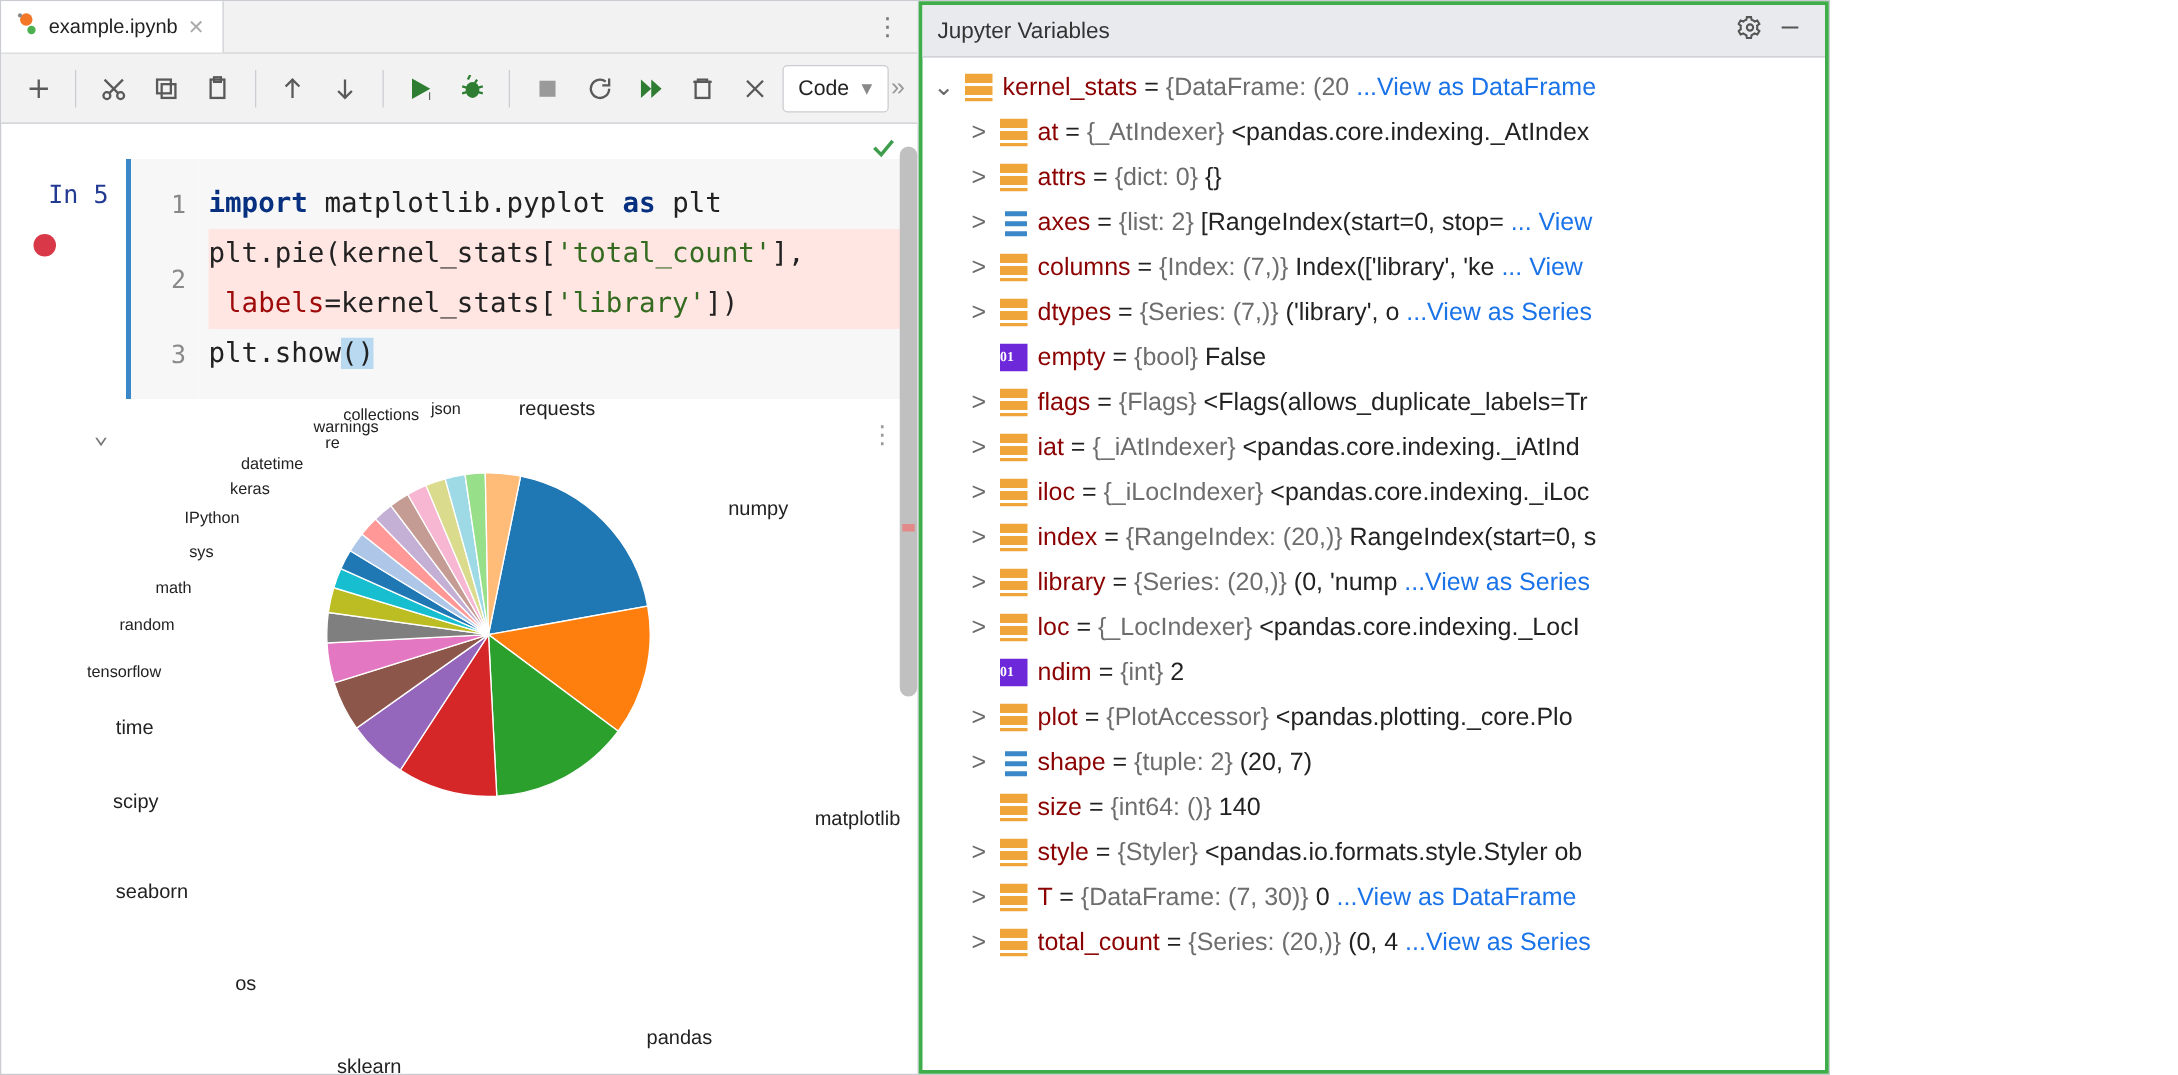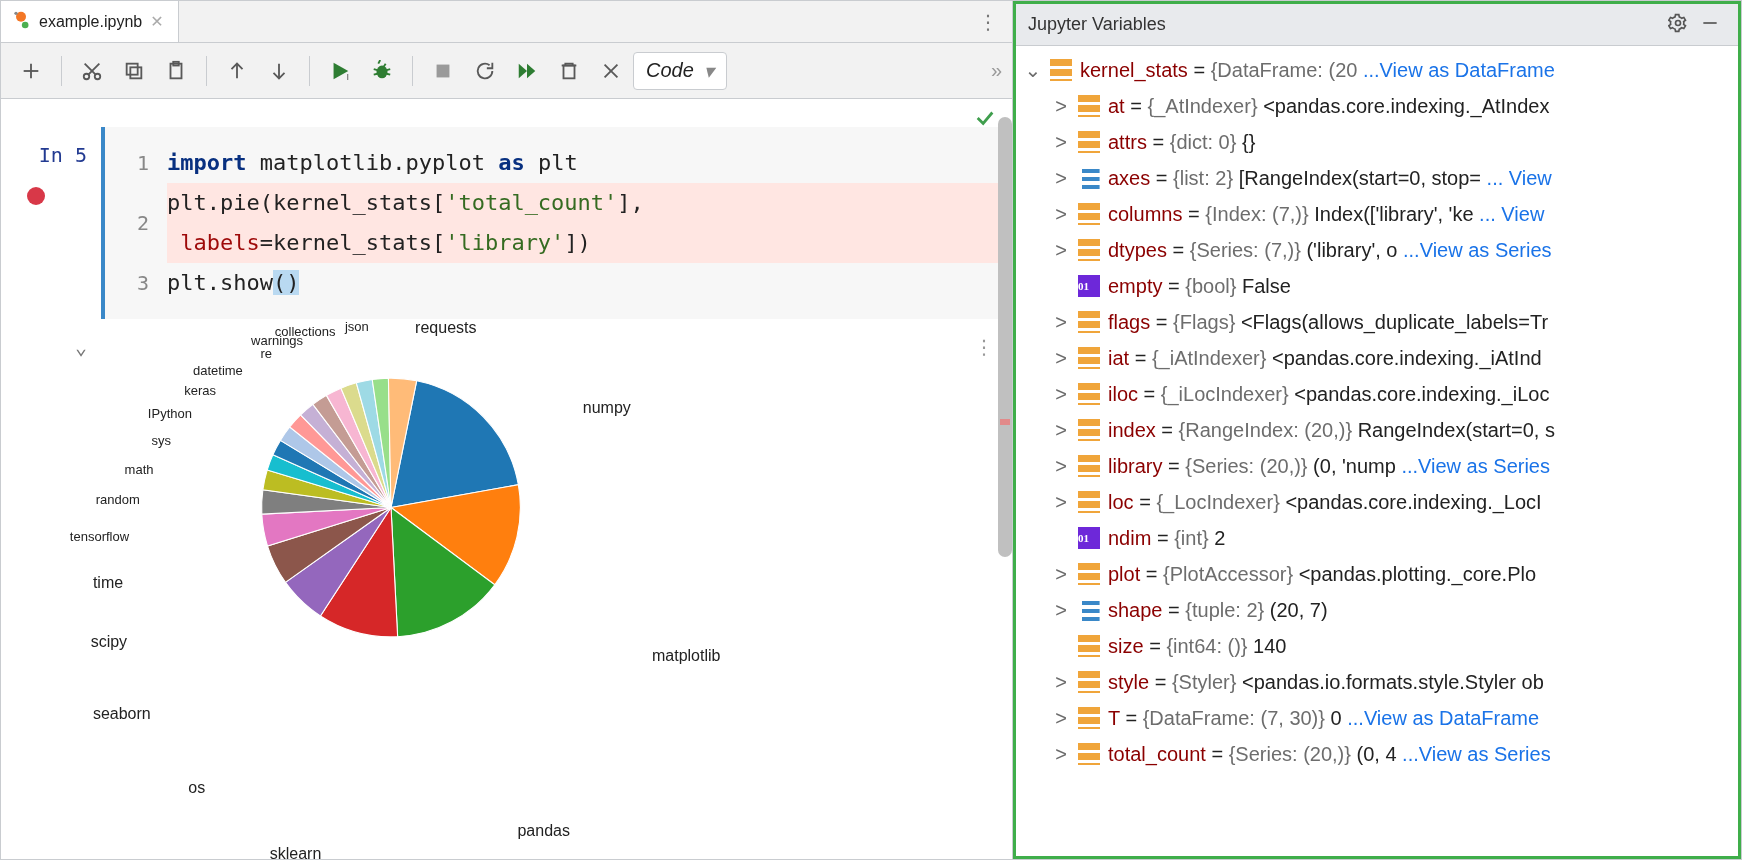--- a/index.html
+++ b/index.html
@@ -19,41 +19,41 @@
     --name:#9e0909;
     --varname:#8b0000;
     --type:#6d6d6d;
     --link:#1a73e8;
     --highlight:#3a88c8;
     --sel:#ffe6e2;
   }
   *{box-sizing:border-box;}
   body{margin:0;font-family:"Segoe UI",Arial,sans-serif;font-size:16px;color:var(--text);background:var(--bg);}
 
-  .app{display:flex;height:860px;width:1742px;border:1px solid var(--border);}
+  .app{display:flex;height:860px;width:1464px;border:1px solid var(--border);}
 
   
   .left{flex:1;min-width:0;display:flex;flex-direction:column;border-right:1px solid var(--border);}
 
   .tabbar{display:flex;align-items:center;height:42px;border-bottom:1px solid var(--border);background:var(--bg-toolbar);}
   .tab{display:flex;align-items:center;gap:8px;height:100%;padding:0 14px 0 10px;background:var(--bg-tab);border-right:1px solid var(--border);}
   .tab .close{color:#aaa;cursor:pointer;}
   .tabbar-spacer{flex:1;}
   .tabbar .more{padding:0 14px;color:#777;cursor:pointer;font-size:20px;}
 
   .jp-icon svg{width:20px;height:20px;}
 
   .toolbar{display:flex;align-items:center;height:56px;padding:0 10px;gap:2px;border-bottom:1px solid var(--border);background:var(--bg-toolbar);}
   .toolbar .btn{width:40px;height:40px;display:flex;align-items:center;justify-content:center;color:#595959;border-radius:3px;cursor:pointer;}
   .toolbar .btn svg{width:22px;height:22px;}
   .toolbar .sep{width:1px;height:30px;background:var(--border);margin:0 8px;}
   .toolbar .run-btn svg{color:#2e7d32;}
   .toolbar .debug-btn svg{color:#2e7d32;}
   .toolbar .runall-btn{color:#2e7d32;}
-  .select{height:38px;display:flex;align-items:center;gap:10px;padding:0 12px;border:1px solid var(--border);border-radius:4px;background:#fff;cursor:pointer;font-size:20px;font-style:italic;}
+  .select{height:38px;display:flex;align-items:center;gap:10px;padding:0 12px;border:1px solid var(--border);border-radius:4px;background:#fff;cursor:pointer;font-size:17px;}
   .select .caret{color:#888;}
   .toolbar .overflow{margin-left:auto;color:#999;cursor:pointer;font-size:20px;}
 
   .editor{flex:1;overflow:auto;position:relative;}
   .statusbar{position:absolute;right:16px;top:8px;color:#3f9e4d;}
   .statusbar svg{width:22px;height:22px;}
 
   .cell{display:flex;padding-top:28px;}
   .prompt{width:100px;text-align:right;padding-right:14px;color:#223a91;font-family:ui-monospace,Menlo,Consolas,monospace;font-size:20px;padding-top:16px;position:relative;}
   .bp{position:absolute;left:26px;top:60px;width:18px;height:18px;border-radius:50%;background:#d83848;}

